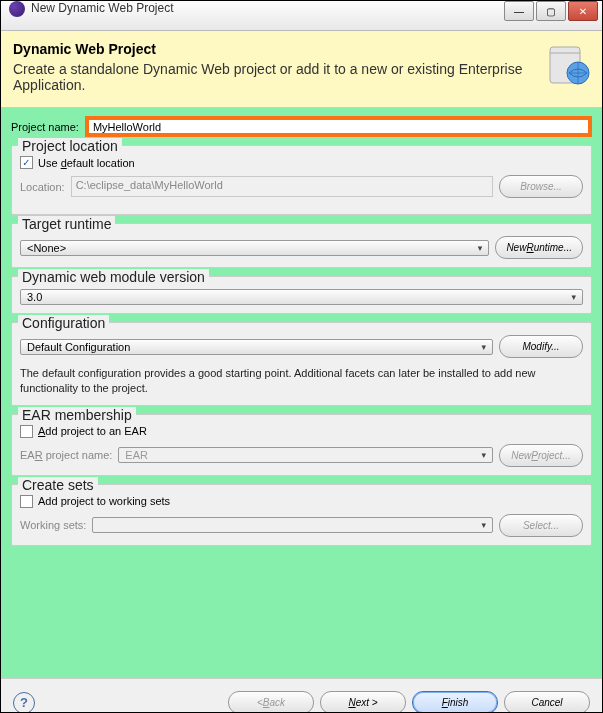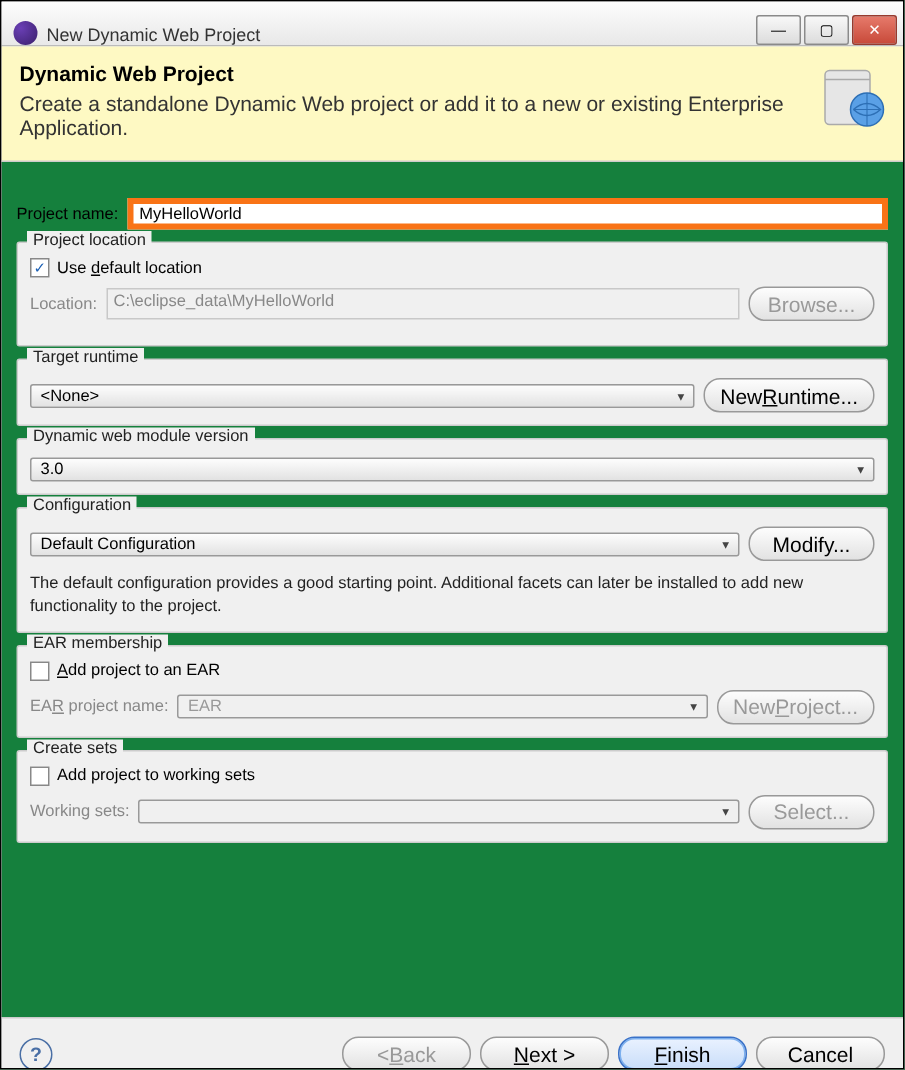--- a/index.html
+++ b/index.html
@@ -11,22 +11,22 @@
     width: 603px;
     height: 713px;
     overflow: hidden;
     border: 1px solid #000;
   }
   
   .titlebar {
     height: 30px;
     background: linear-gradient(to bottom, #fdfdfd, #e8e8e8);
     display: flex;
-    align-items: flex-end;
-    padding: 0 4px 0 8px;
+    align-items: flex-start;
+    padding: 0 4px 14px 8px;
     border-bottom: 1px solid #bbb;
   }
   .titlebar .eclipse-icon {
     width: 16px; height: 16px; margin-right: 6px;
     background: radial-gradient(circle at 30% 30%, #6a3fb5, #3a1f6b);
     border-radius: 50%;
   }
   .titlebar .title-text { flex: 1; color: #333; font-size: 12px; }
   .win-buttons { display: flex; gap: 2px; }
   .win-btn {
@@ -59,22 +59,22 @@
     font-size: 14px;
     color: #333;
     margin-right: 60px;
   }
   .banner-icon {
     position: absolute; right: 10px; top: 10px;
     width: 48px; height: 48px;
   }
   
   .content {
-    padding: 24px 10px 6px 10px;
-    background: #15803d;
+    padding: 8px 10px 6px 10px;
+    background: #86efac;
     height: 570px;
     overflow: hidden;
   }
   .row { display: flex; align-items: center; margin-bottom: 8px; gap: 6px; }
   .row label { white-space: nowrap; }
   .row .text-input {
     flex: 1;
     height: 21px;
     border: 4px solid #f97316;
     padding: 2px 4px;
@@ -87,21 +87,21 @@
     padding: 6px 8px 8px 8px;
     margin-bottom: 8px;
     position: relative;
     background: #f0f0f0;
   }
   .group-title {
     position: absolute;
     top: -8px; left: 6px;
     background: #f0f0f0;
     padding: 0 4px;
-    font-size: 11px;
+    font-size: 14px;
     color: #222;
   }
   .checkbox-row {
     display: flex; align-items: center; gap: 5px;
     margin: 4px 0 6px 0;
   }
   .checkbox {
     width: 13px; height: 13px;
     border: 1px solid #888;
     background: #fff;
@@ -115,22 +115,22 @@
     padding: 2px 4px; font-size: 11px;
     background: #f0f0f0; color: #888;
   }
   .btn {
     height: 23px;
     min-width: 84px;
     padding: 0 10px;
     border: 1px solid #999;
     border-radius: 11px;
     background: linear-gradient(to bottom, #fdfdfd, #e2e2e2);
-    font-size: 14px;
-    display: inline-flex; align-items: center; justify-content: center;
+    font-size: 10px;
+    display: inline-flex; align-items: center; justify-content: center; font-style: italic;
   }
   .btn.disabled { color: #999; }
   .select {
     flex: 1; height: 16px;
     border: 1px solid #999;
     border-radius: 2px;
     background: linear-gradient(to bottom, #fdfdfd, #e2e2e2);
     padding: 0 22px 0 6px;
     font-size: 11px;
     position: relative;

